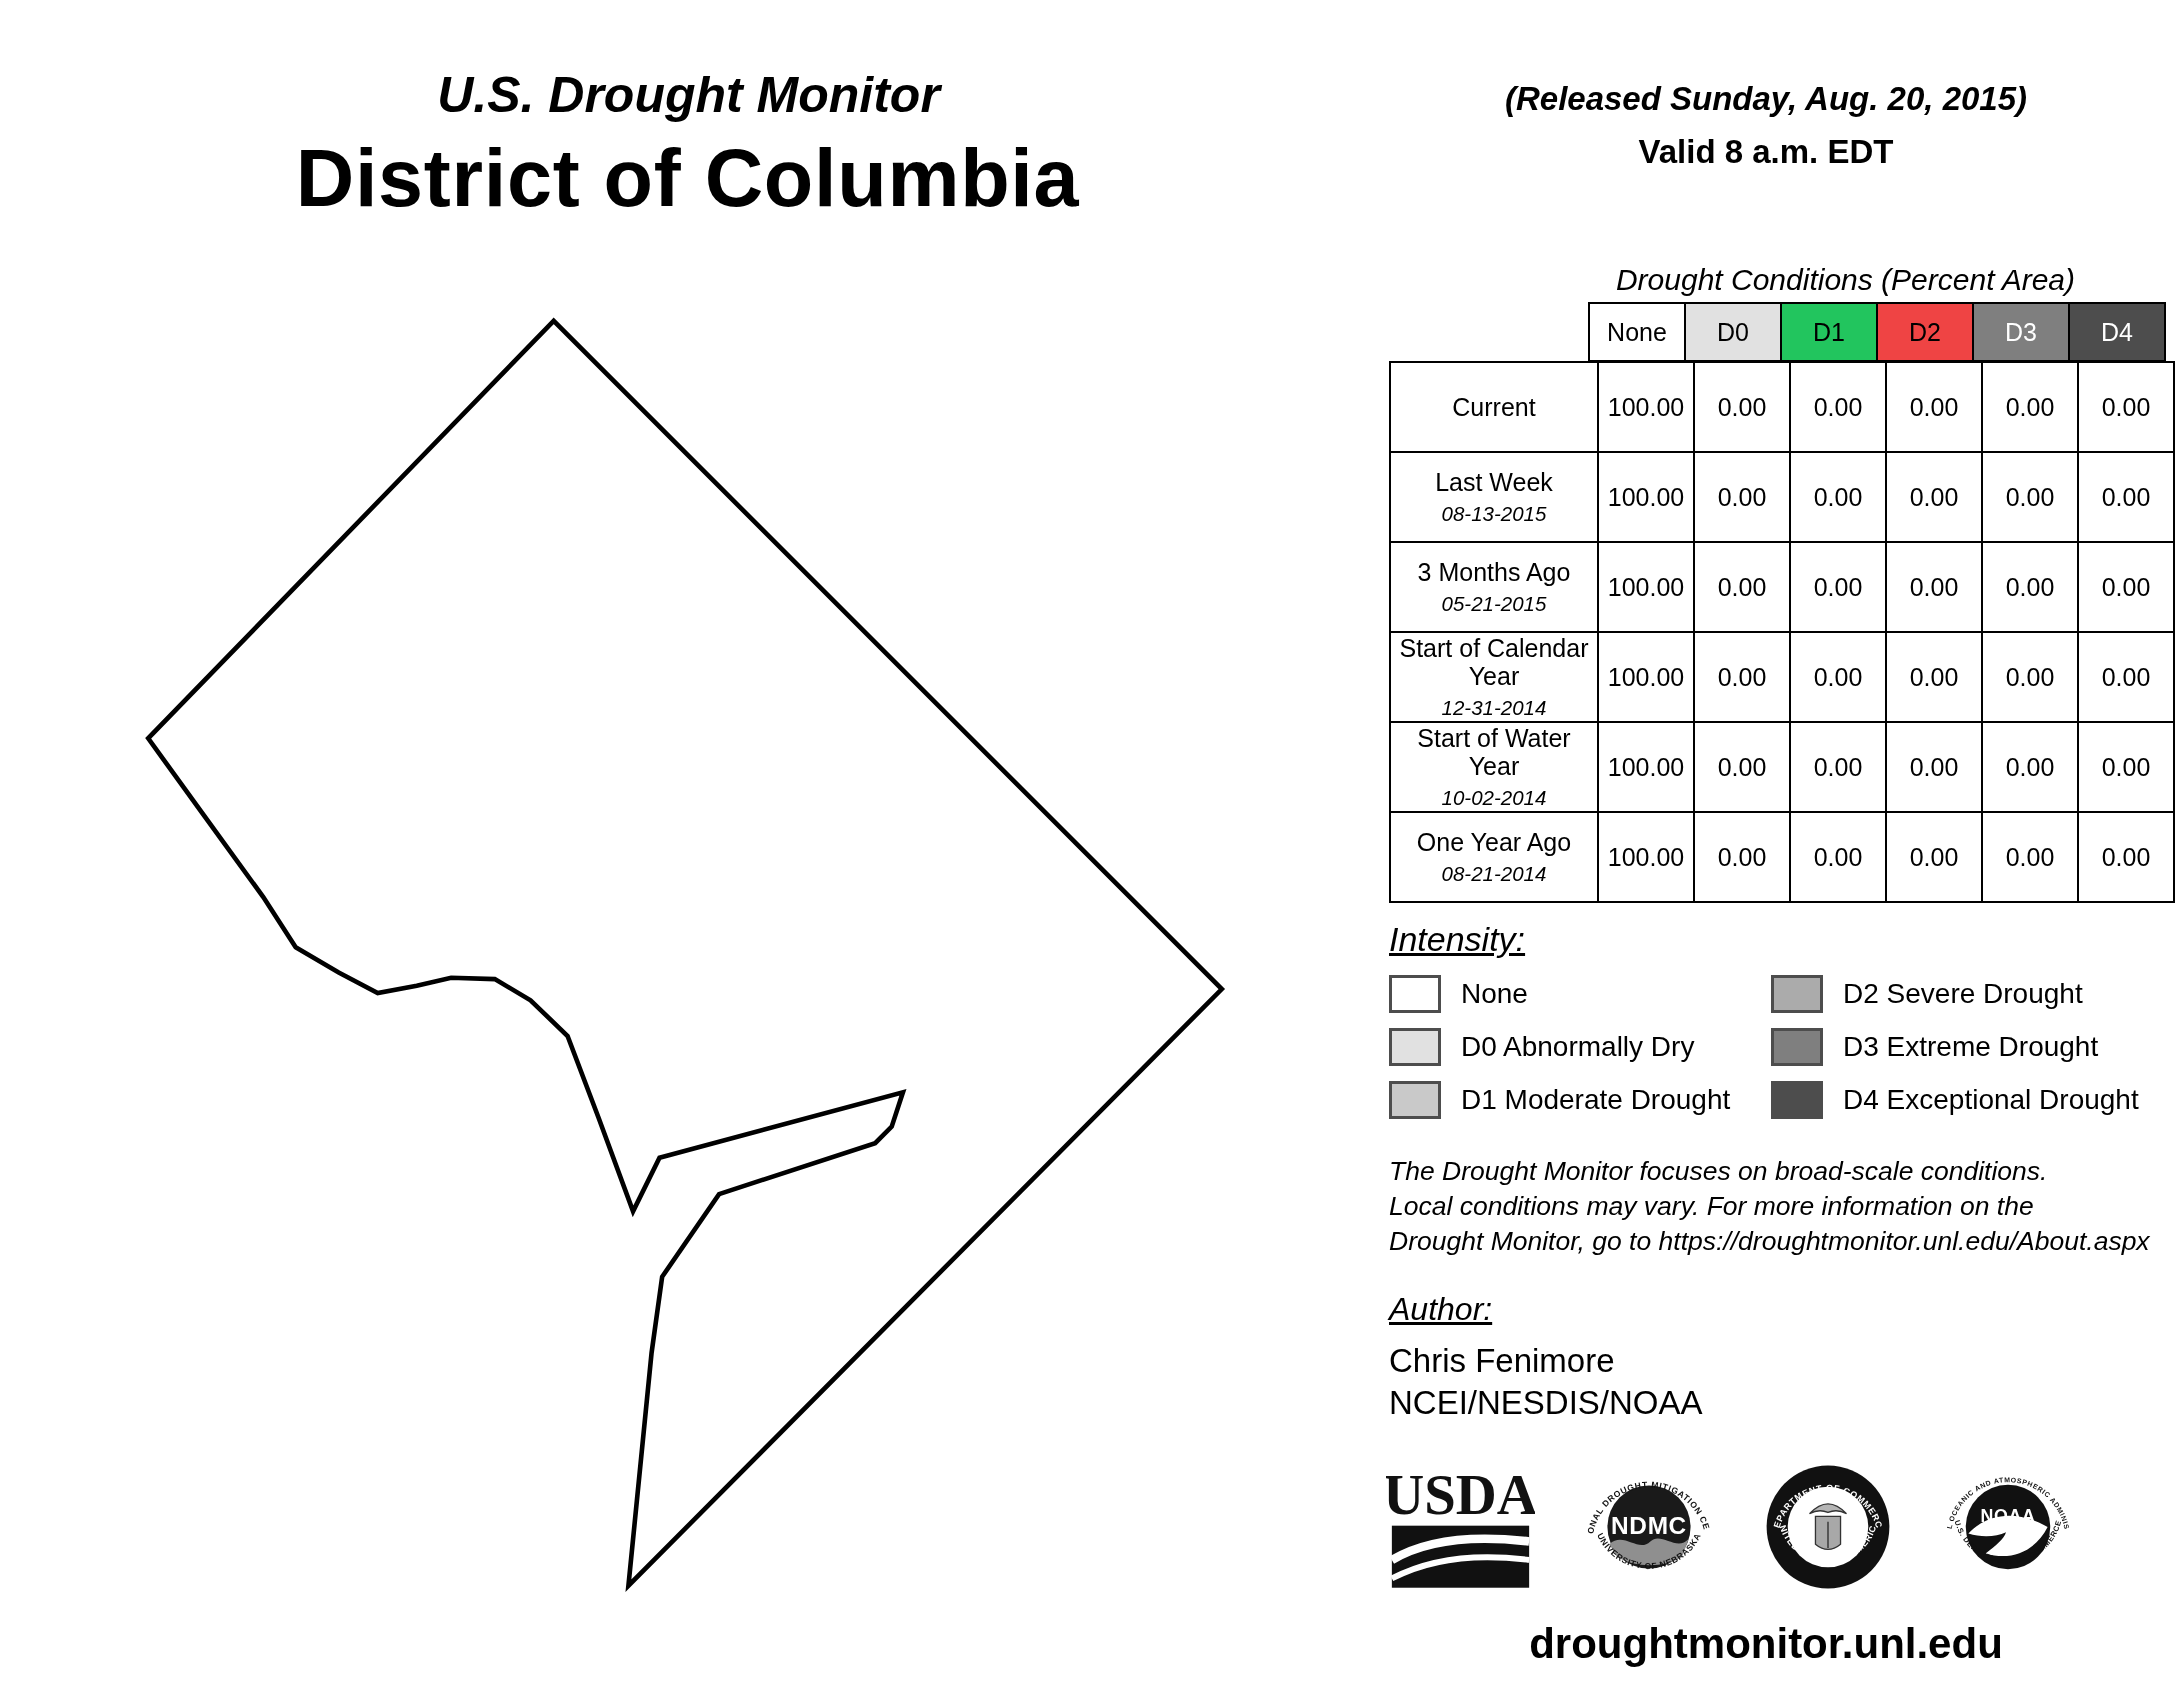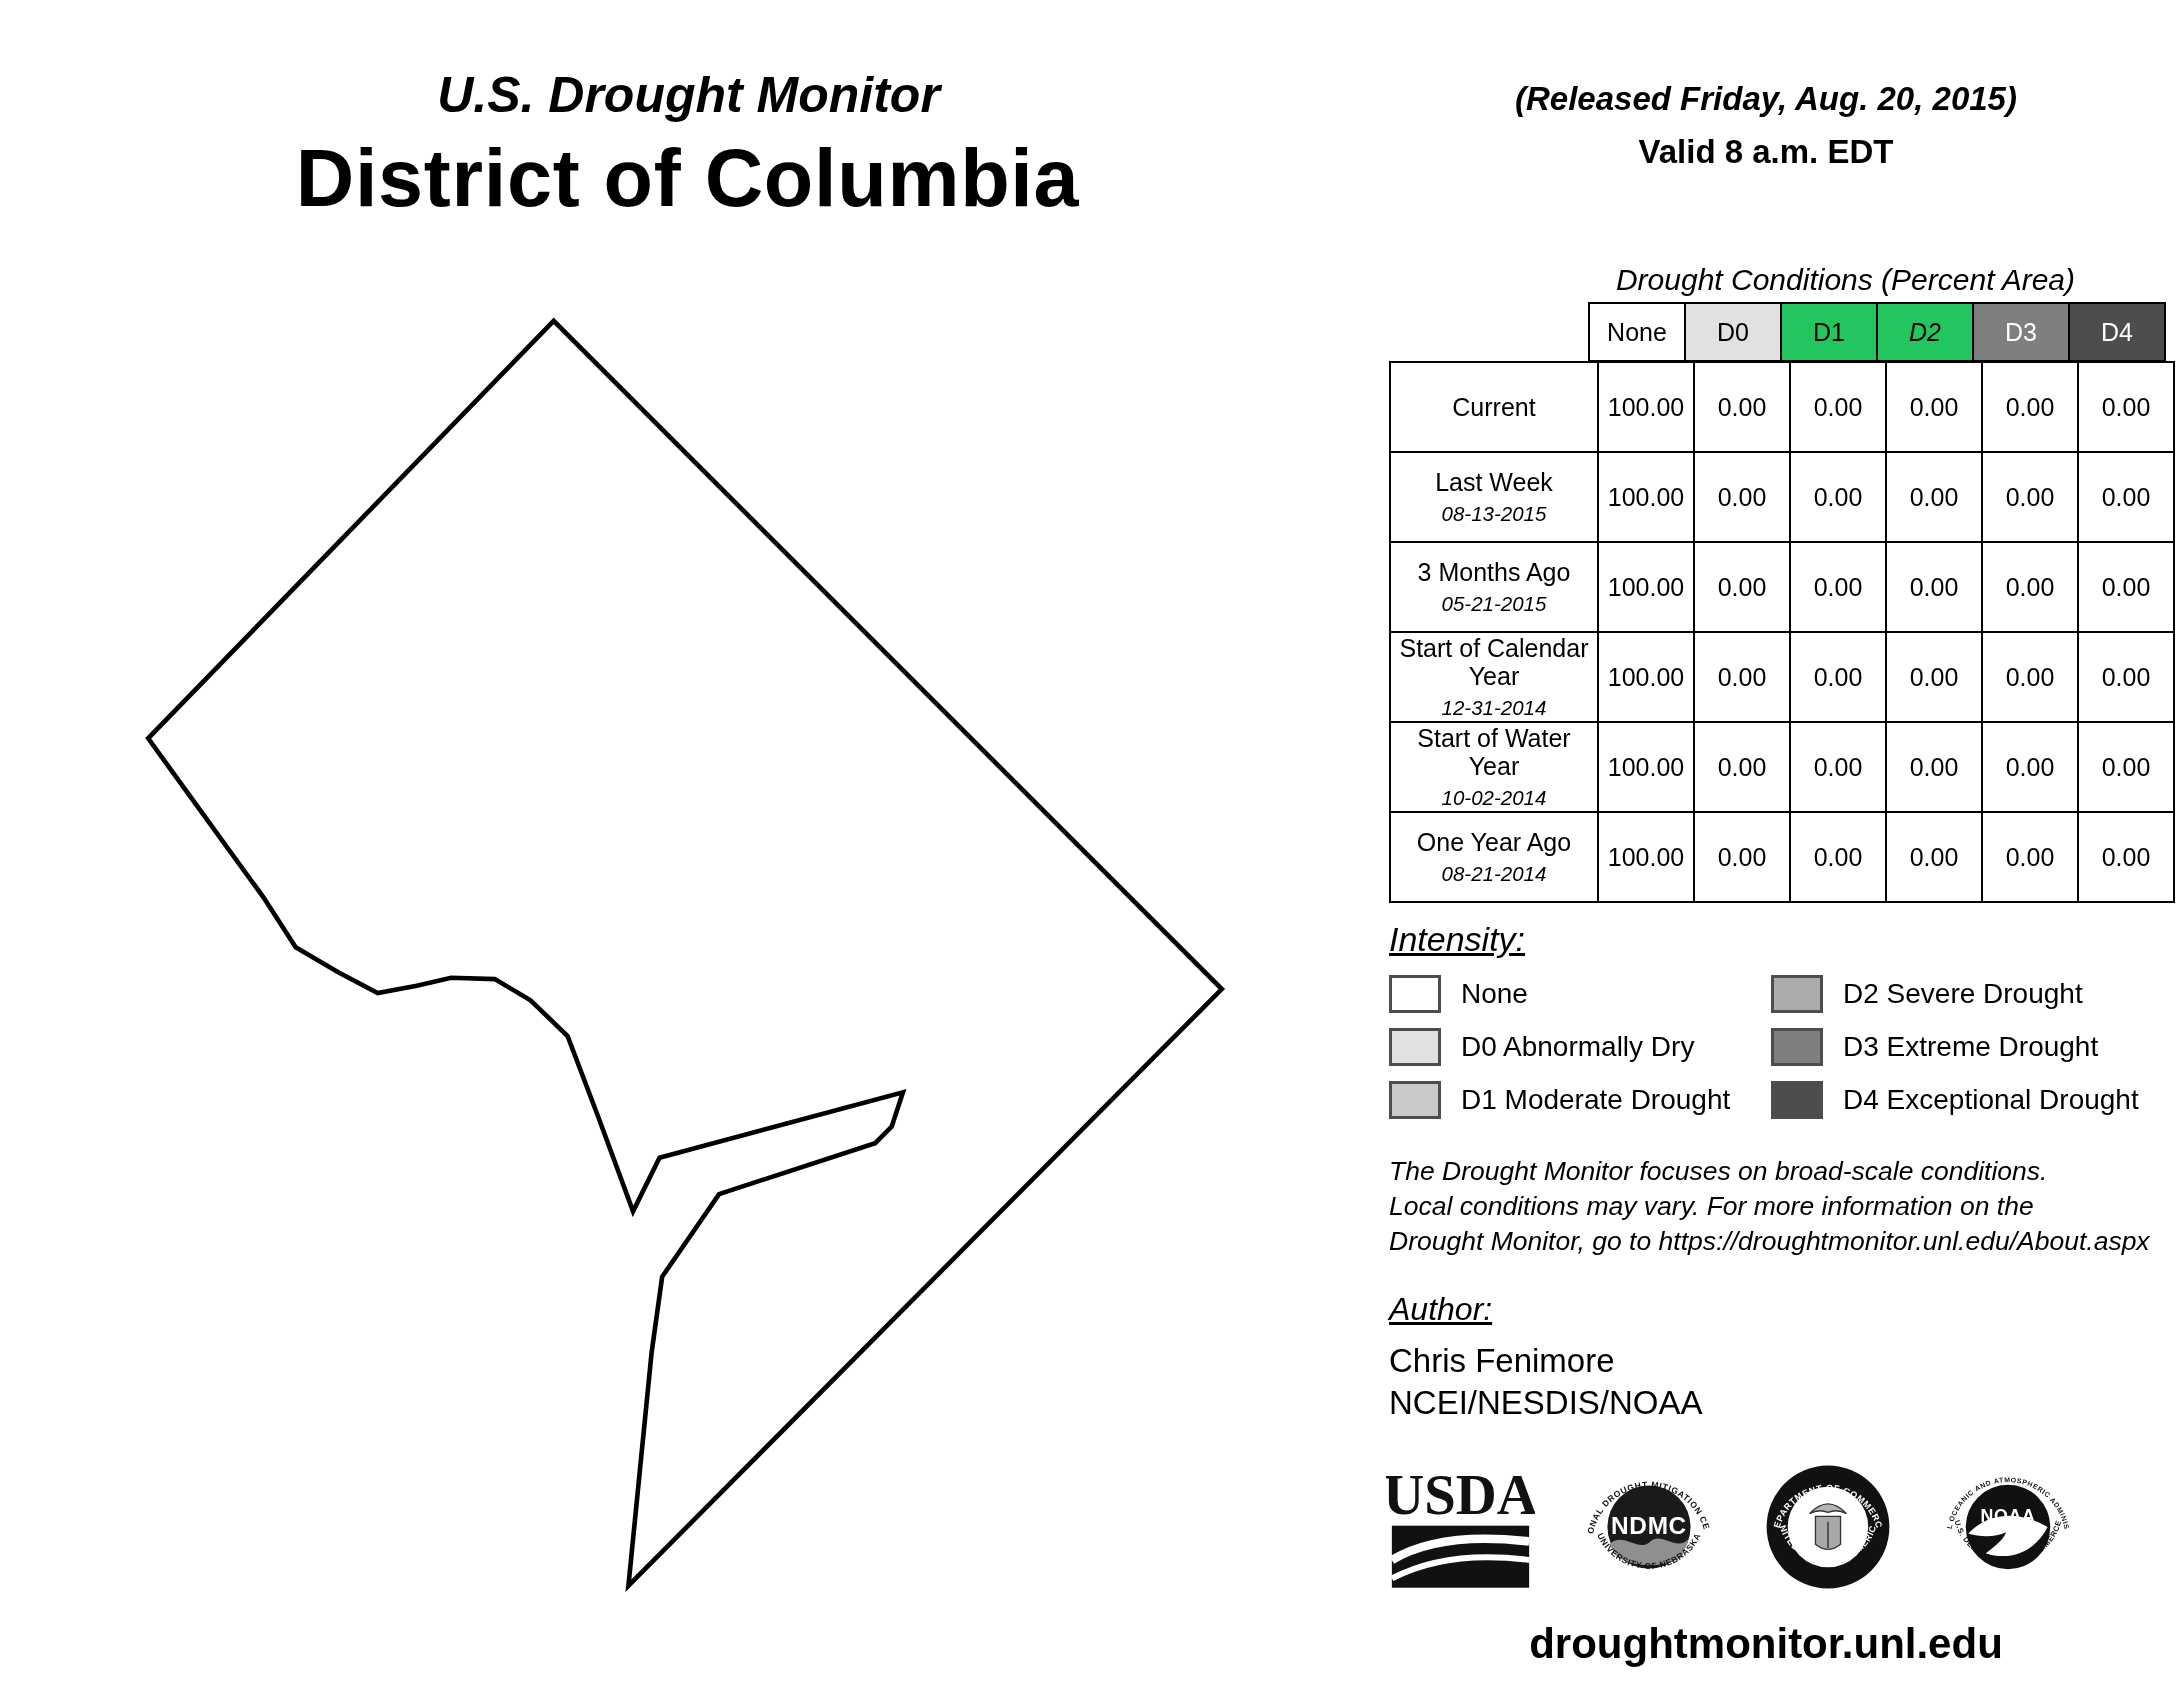--- a/index.html
+++ b/index.html
@@ -50,33 +50,33 @@
 <body>
 
 <svg id="map-svg" class="abs" width="1323" height="1687" viewBox="0 0 2000 2550">
   <path d="M 837 485 L 224 1116 L 305 1228 L 398 1356 L 447 1432 L 512 1470 L 571 1501 L 630 1490 L 682 1478 L 748 1480 L 802 1512 L 858 1566 L 905 1690 L 957 1831 L 997 1750 L 1365 1651 L 1348 1703 L 1323 1728 L 1087 1805 L 1001 1930 L 985 2045 L 950 2397 L 1847 1495 Z" fill="none" stroke="#000" stroke-width="7" stroke-linejoin="miter"></path>
 </svg>
 
 <div class="abs usdm-title">U.S. Drought Monitor</div>
 <div class="abs region-title">District of Columbia</div>
 
 <div class="abs date-block">
-  <div class="date-released">(Released Friday, Aug. 20, 2015)</div>
+  <div class="date-released">(Released Sunday, Aug. 20, 2015)</div>
   <div class="date-valid">Valid 8 a.m. EDT</div>
 </div>
 
 <div class="abs tbl-title">Drought Conditions (Percent Area)</div>
 
 <table class="hdr-table">
   <tbody>
       <tr>
     <td style="background-color: rgb(255, 255, 255);">None</td>
     <td style="background-color: rgb(225, 225, 225);">D0</td>
     <td style="background-color: #22c55e;">D1</td>
-    <td style="background-color: #22c55e; font-style: italic;">D2</td>
+    <td style="background-color: #ef4444;">D2</td>
     <td class="hdr-dark" style="background-color: rgb(127, 127, 127);">D3</td>
     <td class="hdr-dark" style="background-color: rgb(77, 77, 77);">D4</td>
   </tr>
 </tbody>
   </table>
 
 <table class="body-table">
   <tbody>
       <tr>
     <td class="rowlabel">

